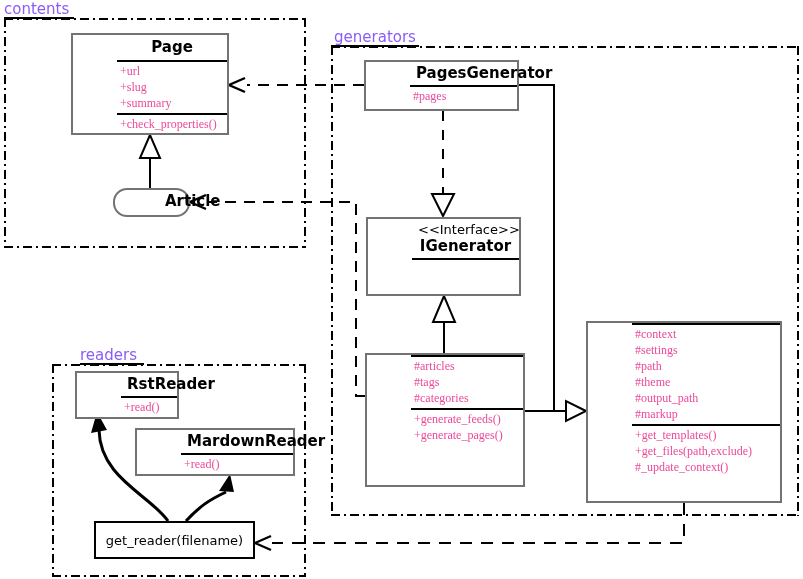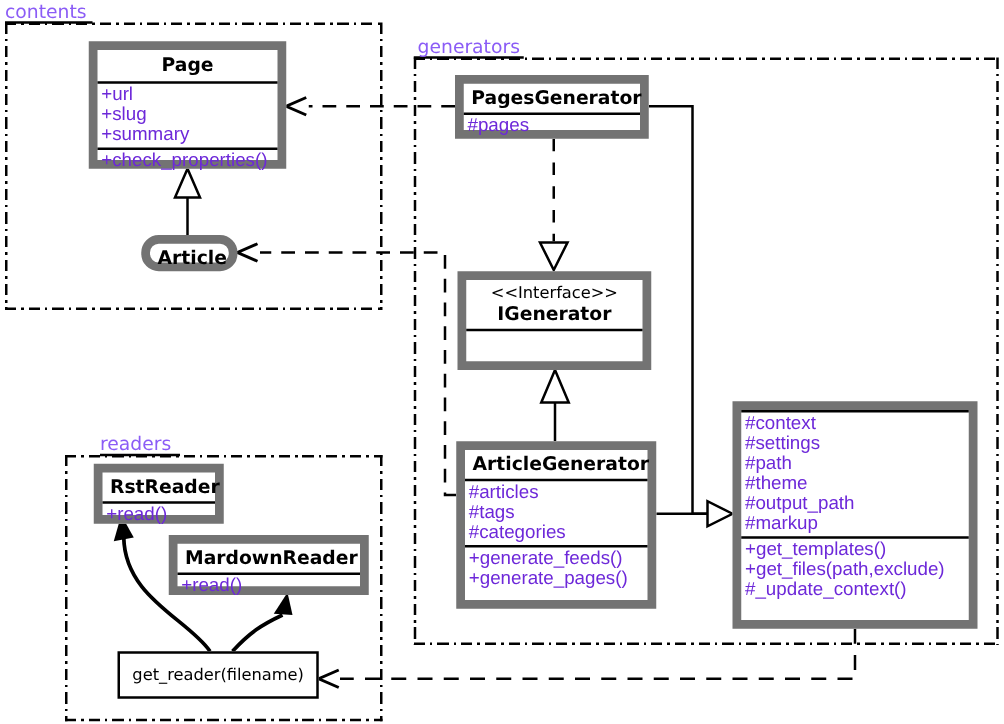--- a/index.html
+++ b/index.html
@@ -55,22 +55,23 @@
     content: "";
     display: block;
     height: 2px;
     background: #000;
     margin-top: -1px;
   }
   
   .clsbox {
     position: absolute;
     box-sizing: border-box;
-    border: 7px solid #737373;
+    border: 2px solid #737373;
     background: #ffffff;
+    padding-left: 44px;
   }
   .cls-title {
     font-weight: bold;
     font-size: 15px;
     text-align: center;
     padding: 4px 6px 4px 6px;
     line-height: 17px;
     color: #000;
   }
   .cls-stereo {
@@ -79,24 +80,24 @@
     text-align: center;
     line-height: 16px;
     font-family: "DejaVu Sans", sans-serif;
   }
   .cls-sep {
     height: 2px;
     background: #000;
   }
   .cls-compartment {
     padding: 1px 3px 2px 3px;
-    font-family: Liberation Sans, sans-serif;
-    font-size: 15px;
+    font-family: Liberation Serif, serif;
+    font-size: 12px;
     line-height: 16px;
-    color: #6d28d9;
+    color: #ec4899;
     white-space: nowrap;
   }
   .plain-box {
     position: absolute;
     box-sizing: border-box;
     border: 2px solid #000;
     background: #fff;
     display: flex;
     align-items: center;
     justify-content: center;
@@ -199,21 +200,20 @@
 
   <div class="clsbox" style="left:366px; top:217px; width:155px; height:79px;">
     <div style="padding:3px 6px 3px 6px;">
       <div class="cls-stereo">&lt;&lt;Interface&gt;&gt;</div>
       <div class="cls-title" style="padding:0;">IGenerator</div>
     </div>
     <div class="cls-sep"></div>
   </div>
 
   <div class="clsbox" style="left:365px; top:353px; width:160px; height:134px;">
-    <div class="cls-title" style="padding:3px 6px;">ArticleGenerator</div>
     <div class="cls-sep"></div>
     <div class="cls-compartment">
       <div>#articles</div>
       <div>#tags</div>
       <div>#categories</div>
     </div>
     <div class="cls-sep"></div>
     <div class="cls-compartment">
       <div>+generate_feeds()</div>
       <div>+generate_pages()</div>

